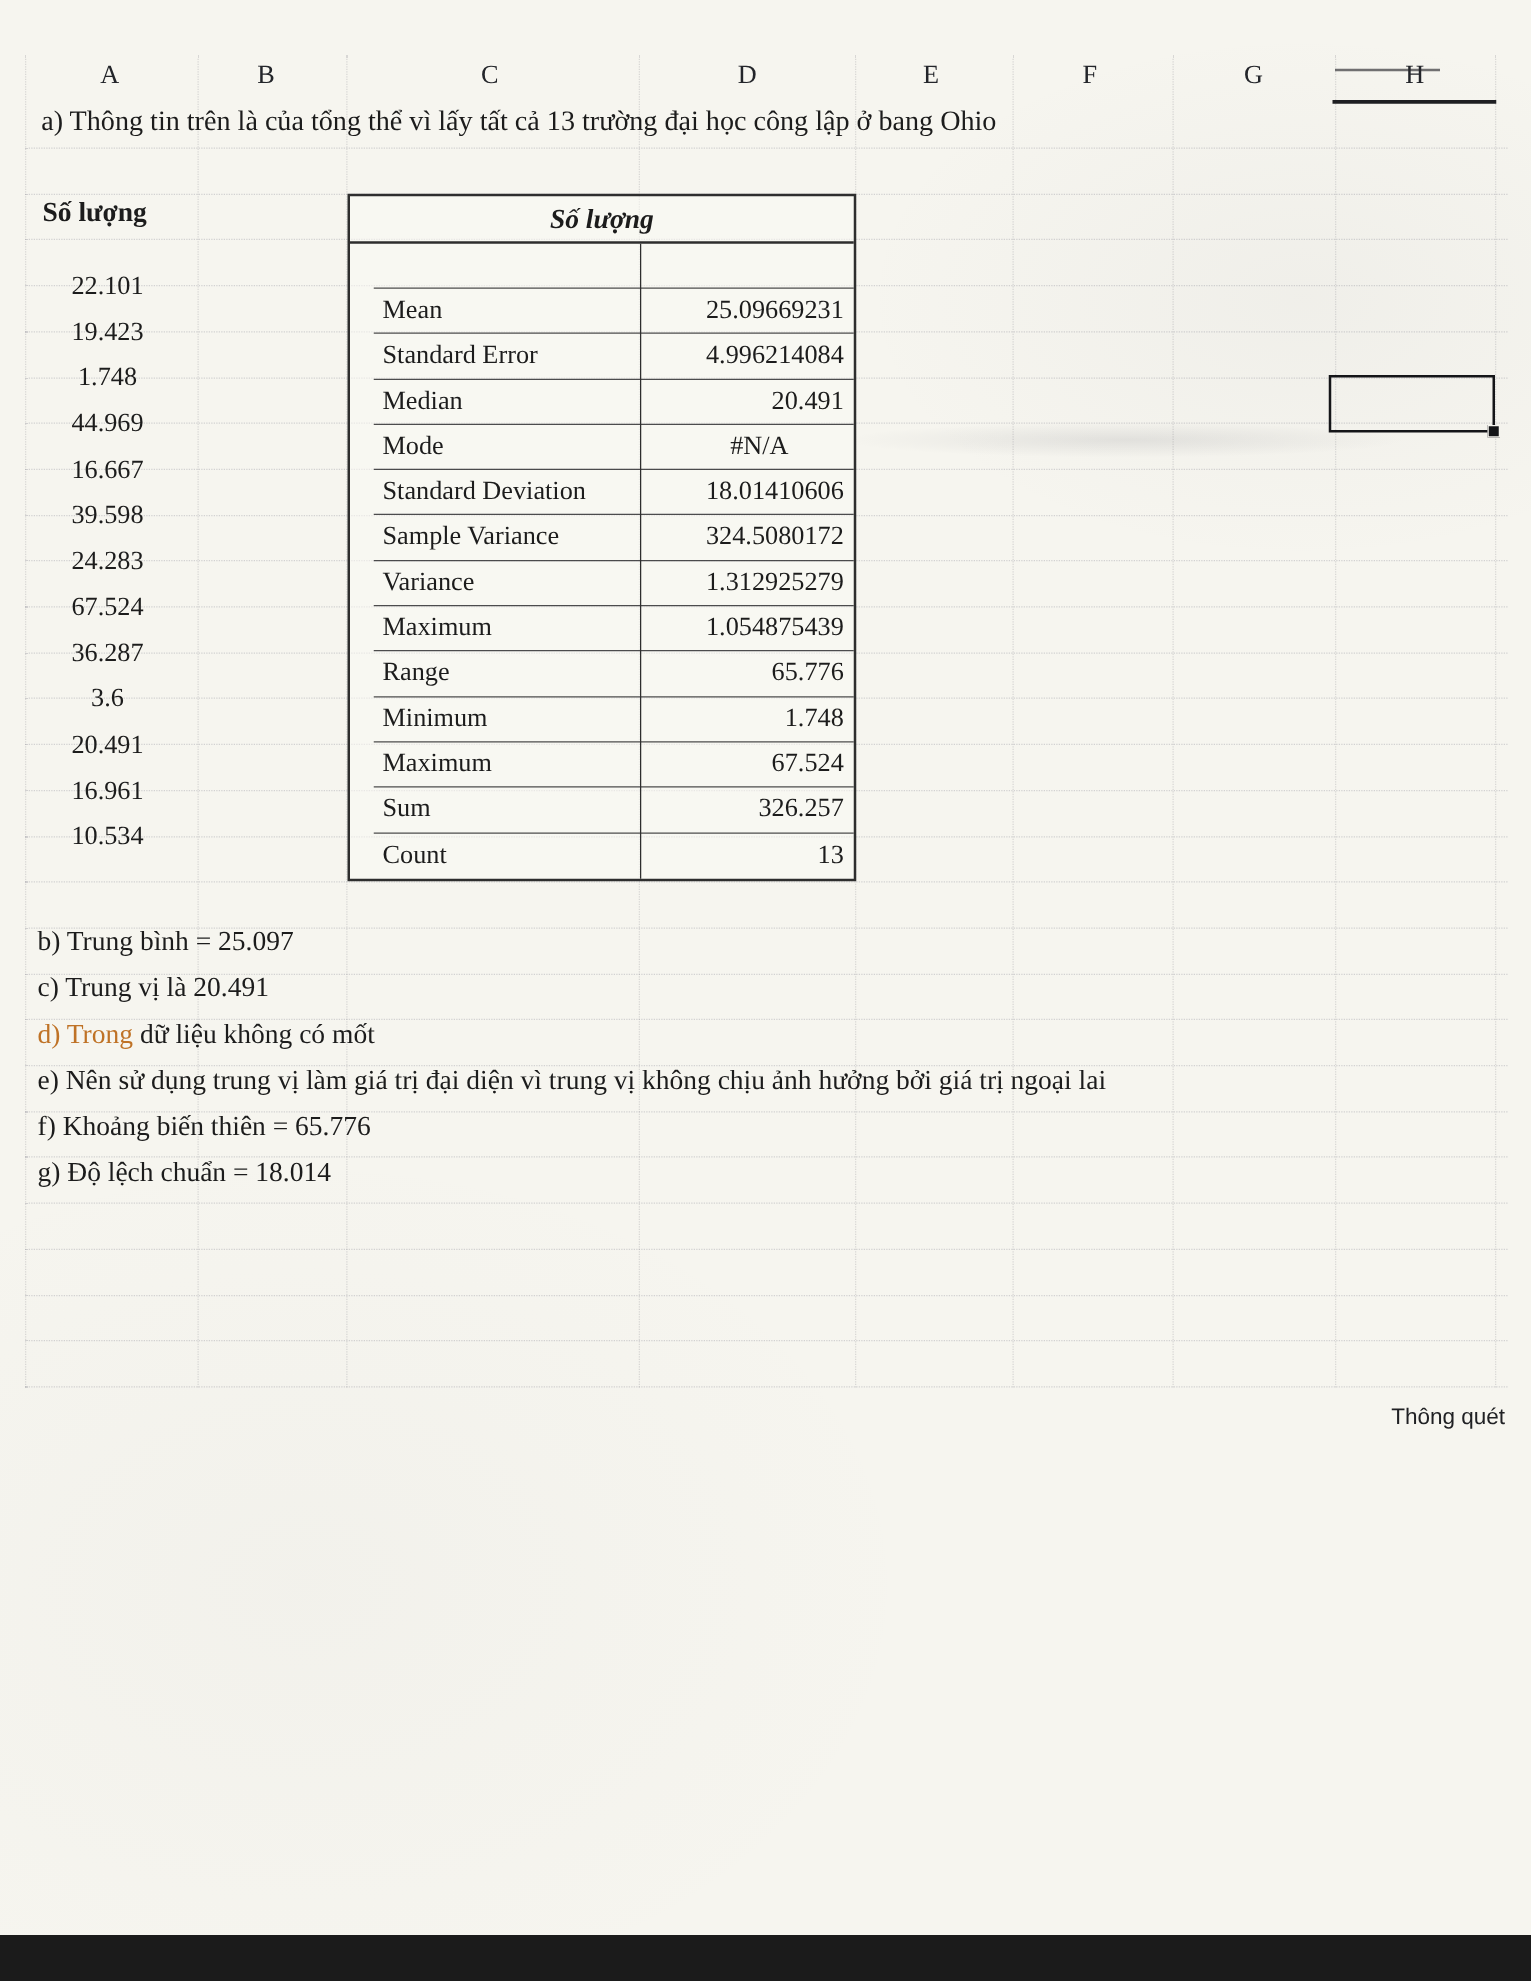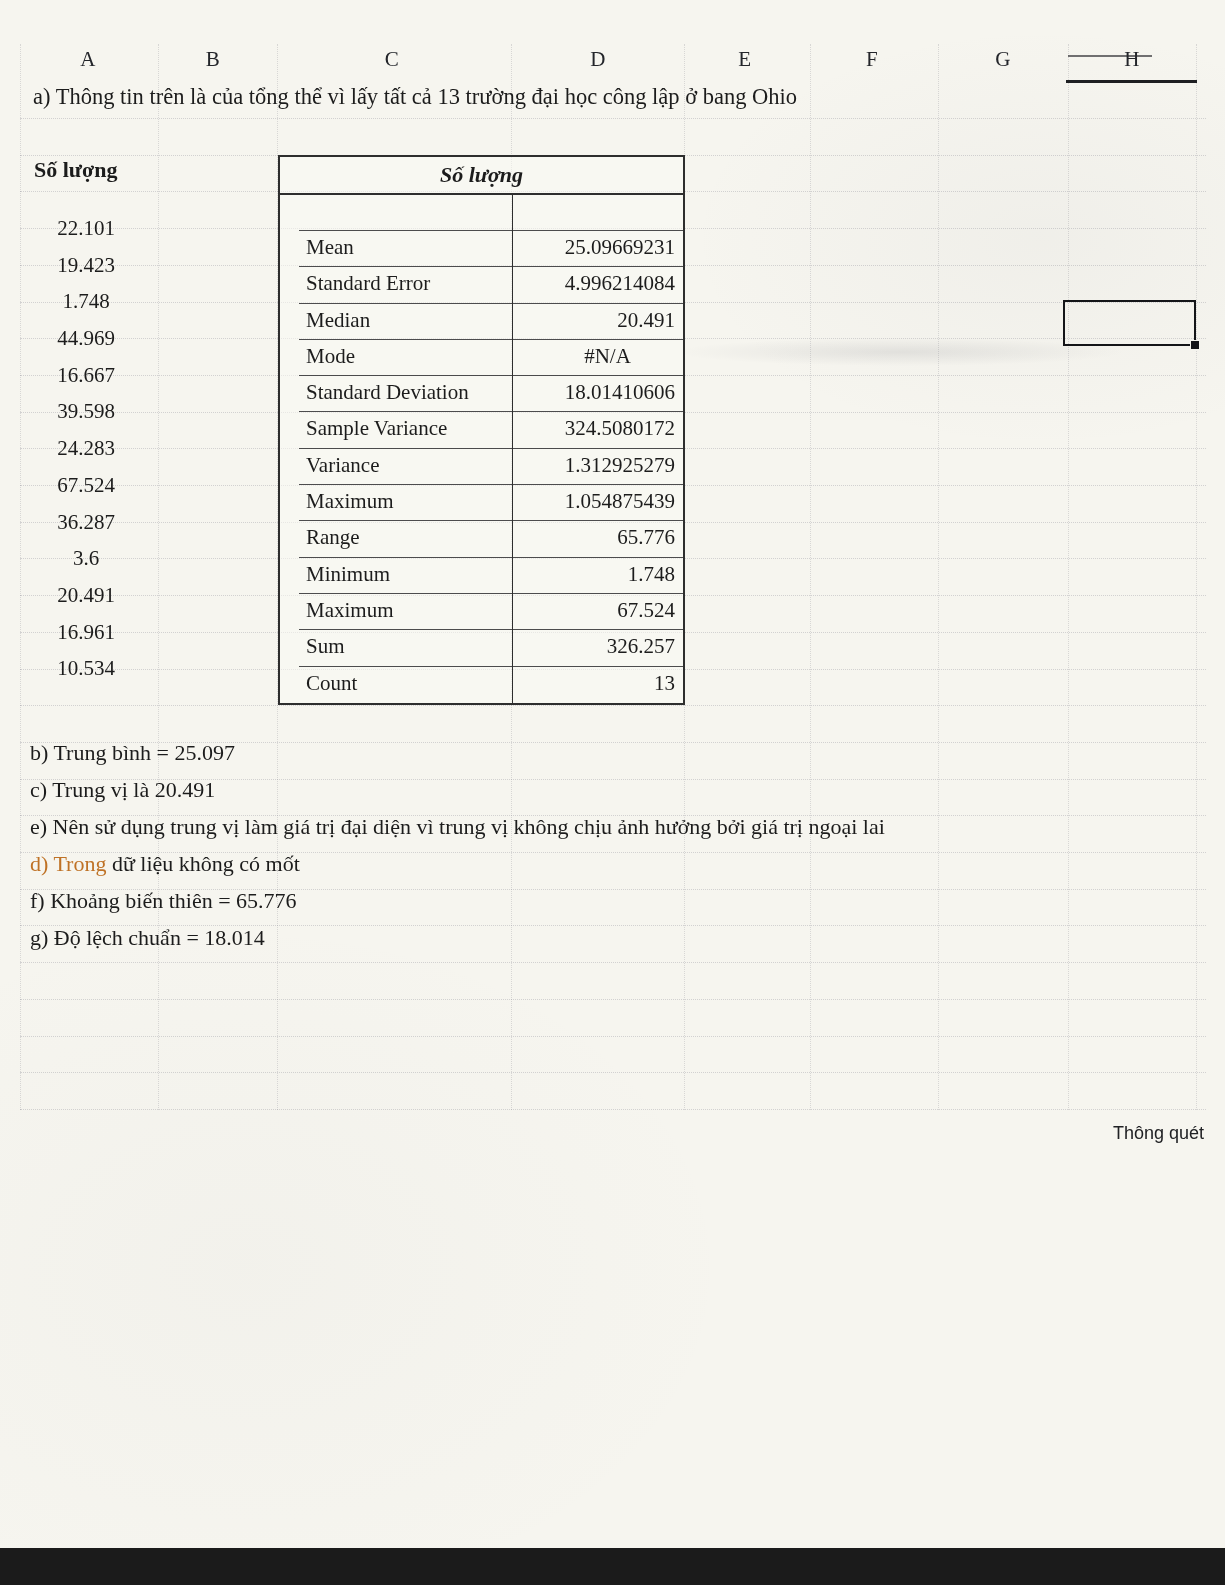--- a/index.html
+++ b/index.html
@@ -220,22 +220,22 @@
       </div>
   </div>
 
   <div class="sel-cell">
     <div class="fill-handle"></div>
   </div>
 
   <div class="answers">
     <div class="answer-line"><span class="lead"></span><span>b) Trung bình = 25.097</span></div>
     <div class="answer-line"><span class="lead"></span><span>c) Trung vị là 20.491</span></div>
+    <div class="answer-line"><span class="lead">d) Trong</span><span> dữ liệu không có mốt</span></div>
     <div class="answer-line"><span class="lead"></span><span>e) Nên sử dụng trung vị làm giá trị đại diện vì trung vị không chịu ảnh hưởng bởi giá trị ngoại lai</span></div>
-    <div class="answer-line"><span class="lead">d) Trong</span><span> dữ liệu không có mốt</span></div>
     <div class="answer-line"><span class="lead"></span><span>f) Khoảng biến thiên = 65.776</span></div>
     <div class="answer-line"><span class="lead"></span><span>g) Độ lệch chuẩn = 18.014</span></div>
   </div>
 
   <div class="scan-footer">Thông quét</div>
   <div class="bottom-bar"></div>
 
 </div>
 
 </body></html>

